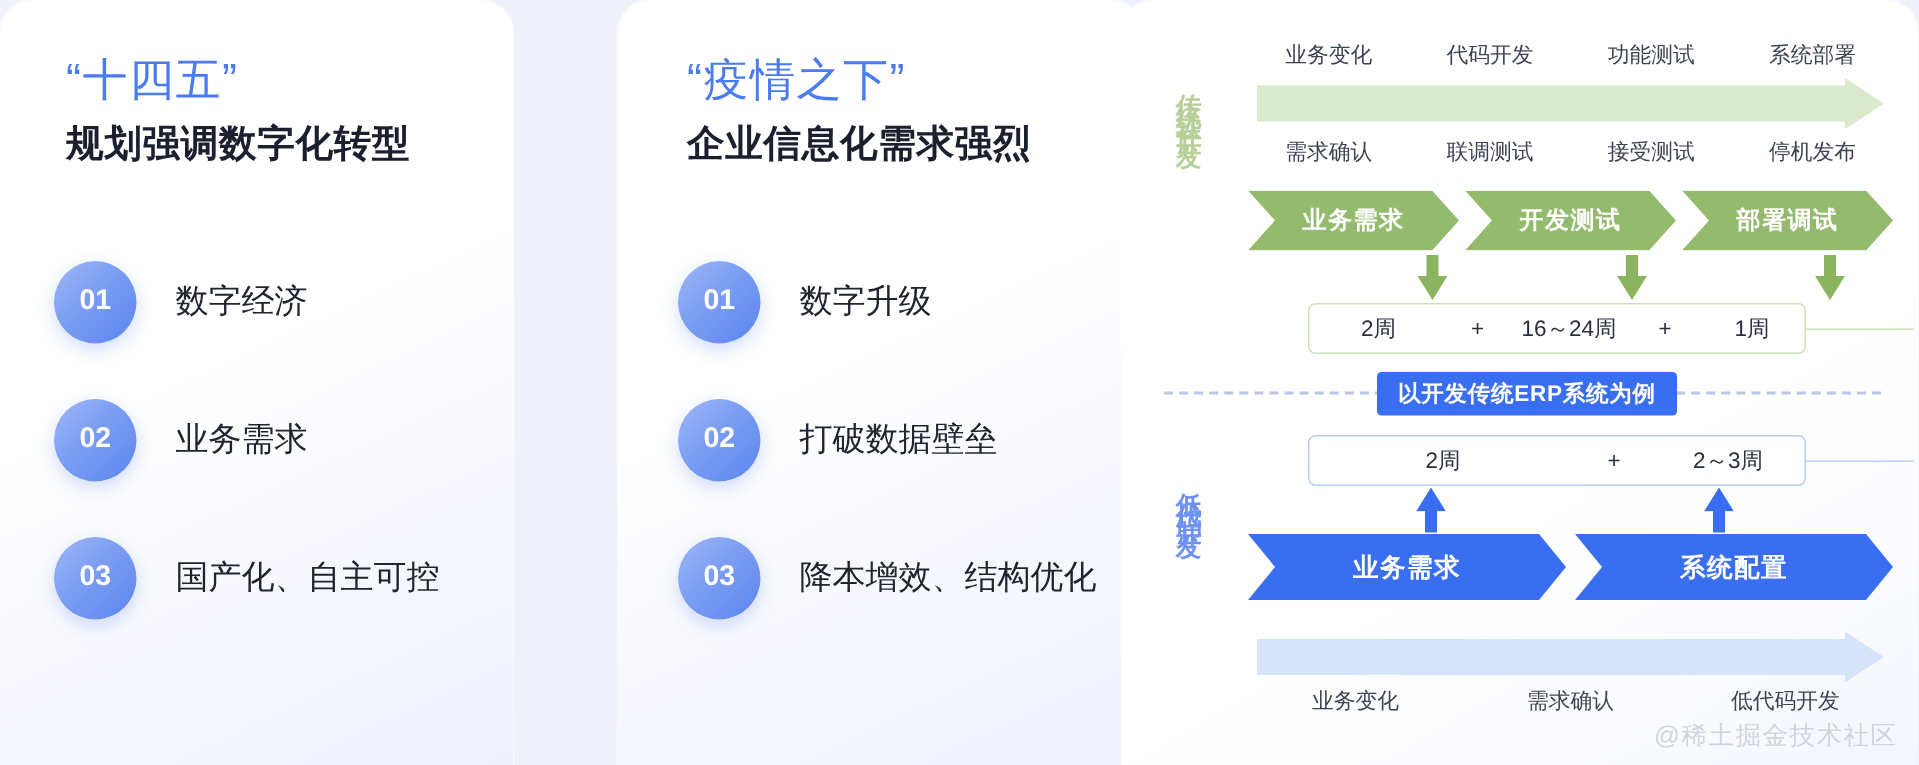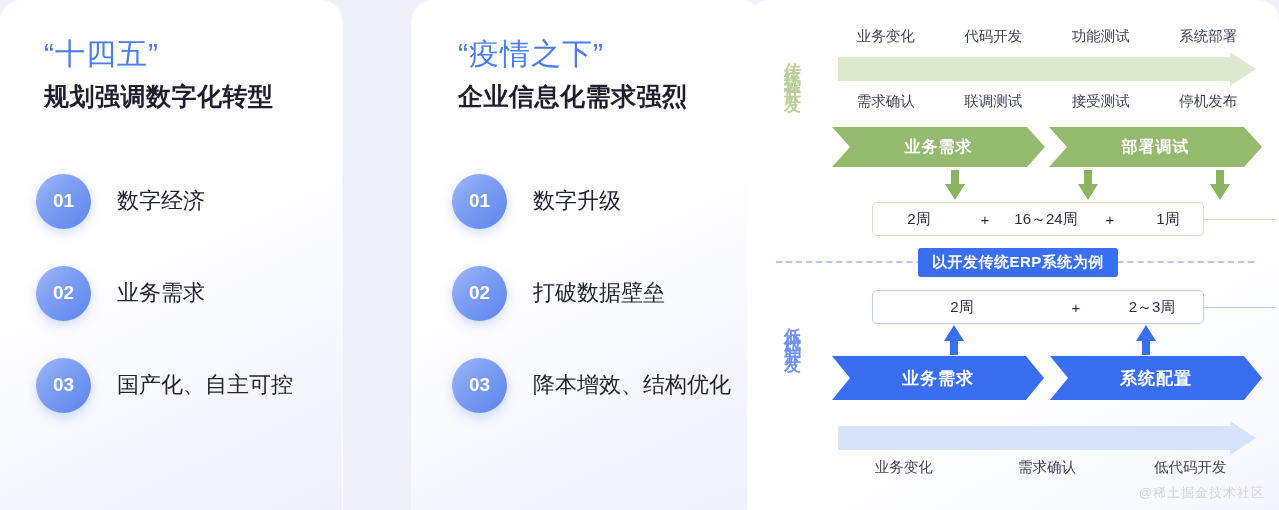--- a/index.html
+++ b/index.html
@@ -156,21 +156,21 @@
     background: #3a6ef0; color: #ffffff;
     font-size: 15px; font-weight: 700; letter-spacing: 0.5px;
     white-space: nowrap;
   }
 
   #lc-bottom-labels { left: 84px; top: 458px; width: 430px; }
   #lc-bottom-labels span { flex: 1 1 0; }
 
   #watermark {
     position: absolute; right: 14px; bottom: 8px;
-    font-size: 13px; color: #d2d4dc; letter-spacing: 1px;
+    font-size: 17px; color: #d2d4dc; letter-spacing: 1px;
     white-space: nowrap;
     text-align: right;
   }
 </style>
 </head>
 <body>
 
 <div id="root">
 
   <div class="card" id="card-1">
@@ -234,20 +234,21 @@
 
       <div class="botrow-labels" id="trad-bottom-labels">
         <span>需求确认</span>
         <span>联调测试</span>
         <span>接受测试</span>
         <span>停机发布</span>
       </div>
 
       <div class="chev-row" id="trad-chevrons">
         <div class="chev">业务需求</div>
+        <div class="chev">开发测试</div>
         <div class="chev">部署调试</div>
       </div>
 
       <div class="tick-arrow tick-green" style="left:197px; top:170px;">
         <div class="stem"></div>
         <div class="head"></div>
       </div>
       <div class="tick-arrow tick-green" style="left:330px; top:170px;">
         <div class="stem"></div>
         <div class="head"></div>

